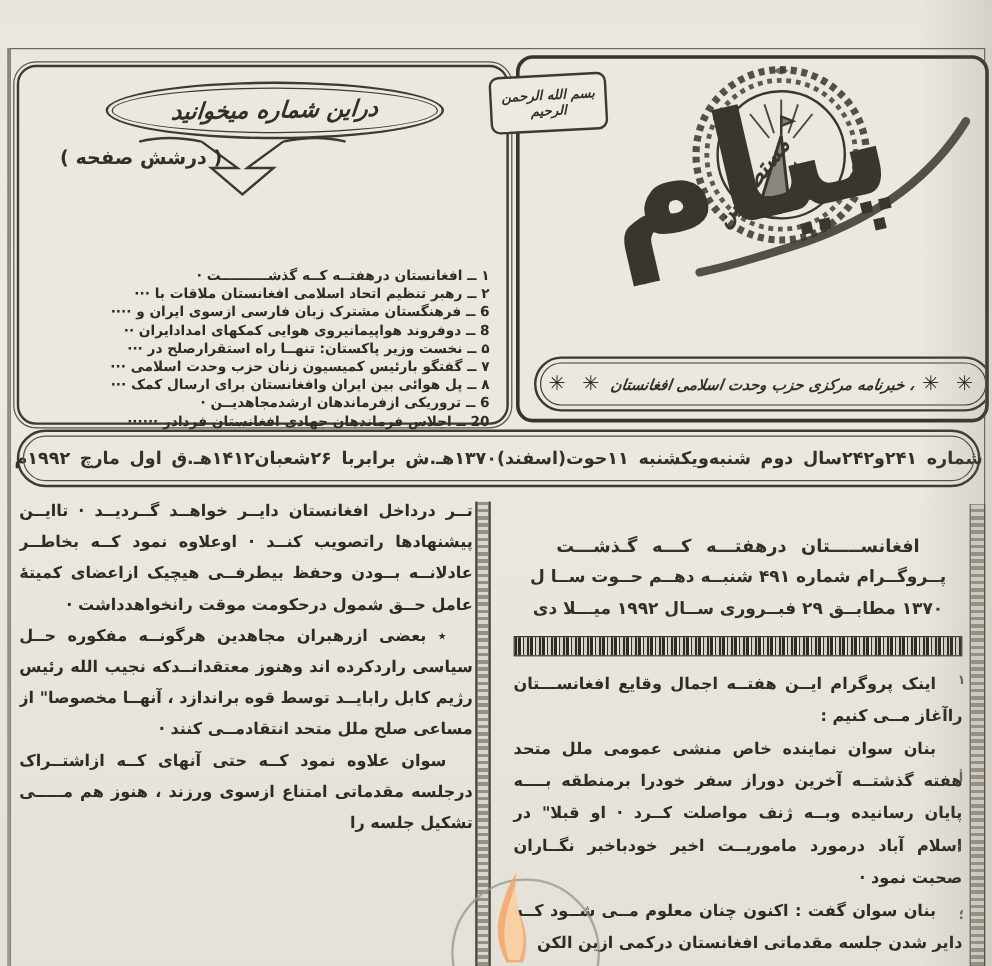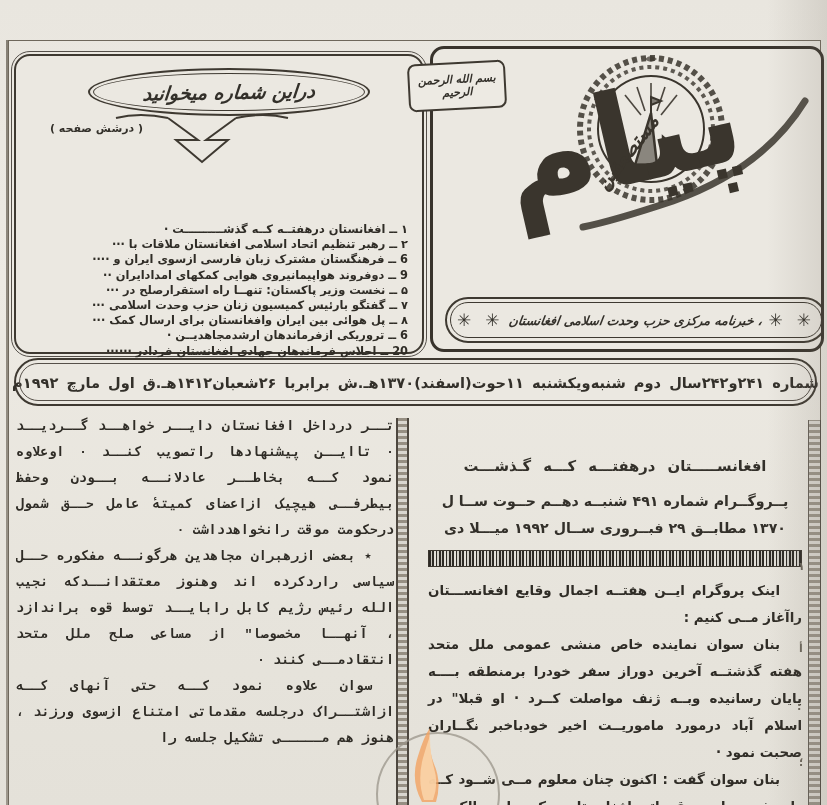--- a/index.html
+++ b/index.html
@@ -36,21 +36,21 @@
   }
   .banner-oval::after{
     content:"";position:absolute;inset:3px;border:1px solid #3e3931;border-radius:50%;
   }
   .banner-text{
     font-size:19px;font-weight:bold;font-style:italic;
     transform:skewX(-6deg) rotate(-1deg);letter-spacing:1px;white-space:nowrap;
   }
   .toc-arrow{position:absolute;right:130px;top:54px;}
   .pages-note{
-    position:absolute;left:34px;top:66px;font-size:11px;font-weight:bold;white-space:nowrap;
+    position:absolute;left:34px;top:66px;font-size:16px;font-weight:bold;white-space:nowrap;
   }
   .toc-list{
     position:absolute;right:14px;left:10px;top:126px;
     direction:rtl;text-align:right;margin-top:40px;
   }
   .toc-item{
     font-size:11.4px;font-weight:bold;line-height:15.2px;white-space:nowrap;
     overflow:hidden;color:#2f2c26;
   }
   
@@ -120,39 +120,39 @@
   }
   .left-edge-line{
     position:absolute;left:6px;top:40px;bottom:0;width:2px;
     background:linear-gradient(180deg,#6e675b,#8d867a);opacity:.8;
   }
   .col-right{
     position:absolute;left:428px;top:444px;width:374px;
     direction:rtl;text-align:justify;
   }
   .col-right .headline{
-    margin:10px;font-size:14.8px;font-weight:bold;text-align:center;
+    margin:0;font-size:14.8px;font-weight:bold;text-align:center;
     word-spacing:7px;line-height:24px;white-space:nowrap;
   }
   .col-right .subhead{
     font-size:14.2px;font-weight:bold;text-align:center;line-height:27px;white-space:nowrap;
   }
   .barcode{
     height:15px;margin:8px 0 10px 0;
     background:repeating-linear-gradient(90deg,
       #2d2a25 0 2px,#c8c5be 2px 3px,#2d2a25 3px 5px,#e3e0d9 5px 7px,#2d2a25 7px 8px,#d4d1ca 8px 10px);
     border:1px solid #3a352e;
   }
   .body-par{
     margin:0;font-size:13.4px;font-weight:bold;line-height:27px;
     text-indent:22px;color:#2f2c26;
   }
   .col-left{
     position:absolute;left:16px;top:414px;width:378px;height:391px;overflow:hidden;
-    direction:rtl;text-align:justify;font-family:Liberation Mono, monospace;
+    direction:rtl;text-align:justify;
   }
   .col-left .body-par{line-height:26px;}
   .col-left .body-par.first{text-indent:0;}
   
   .watermark{position:absolute;left:370px;top:720px;z-index:9;pointer-events:none;}
   
   .margin-mark{
     position:absolute;font-size:11px;font-weight:bold;color:#6d675c;z-index:3;
   }
 </style>
@@ -172,21 +172,21 @@
         <path d="M4 8 Q28 2 56 8"></path>
         <path d="M124 8 Q152 2 176 8"></path>
         <path d="M56 8 L86 30 L64 30 L90 52 L116 30 L94 30 L124 8"></path>
       </g>
     </svg>
     <div class="pages-note">( درشش صفحه )</div>
     <div class="toc-list">
       <div class="toc-item">۱ ــ افغانستان درهفتــه کــه گذشــــــــــت ·</div>
       <div class="toc-item">۲ ــ رهبر تنظیم اتحاد اسلامی افغانستان ملاقات با ···</div>
       <div class="toc-item">6 ــ فرهنگستان مشترک زبان فارسی ازسوی ایران و ····</div>
-      <div class="toc-item">9 ــ دوفروند هواپیمانیروی هوایی کمکهای امدادایران ··</div>
+      <div class="toc-item">8 ــ دوفروند هواپیمانیروی هوایی کمکهای امدادایران ··</div>
       <div class="toc-item">۵ ــ نخست وزیر پاکستان: تنهــا راه استقرارصلح در ···</div>
       <div class="toc-item">۷ ــ گفتگو بارئیس کمیسیون زنان حزب وحدت اسلامی ···</div>
       <div class="toc-item">۸ ــ پل هوائی بین ایران وافغانستان برای ارسال کمک ···</div>
       <div class="toc-item">6 ــ تروریکی ازفرماندهان ارشدمجاهدیــن ·</div>
       <div class="toc-item">20 ــ اجلاس فرماندهان جهادی افغانستان فردادر ······</div>
     </div>
   </div>
 
   <div class="bismillah-box">بسم الله الرحمن الرحیم</div>
 

